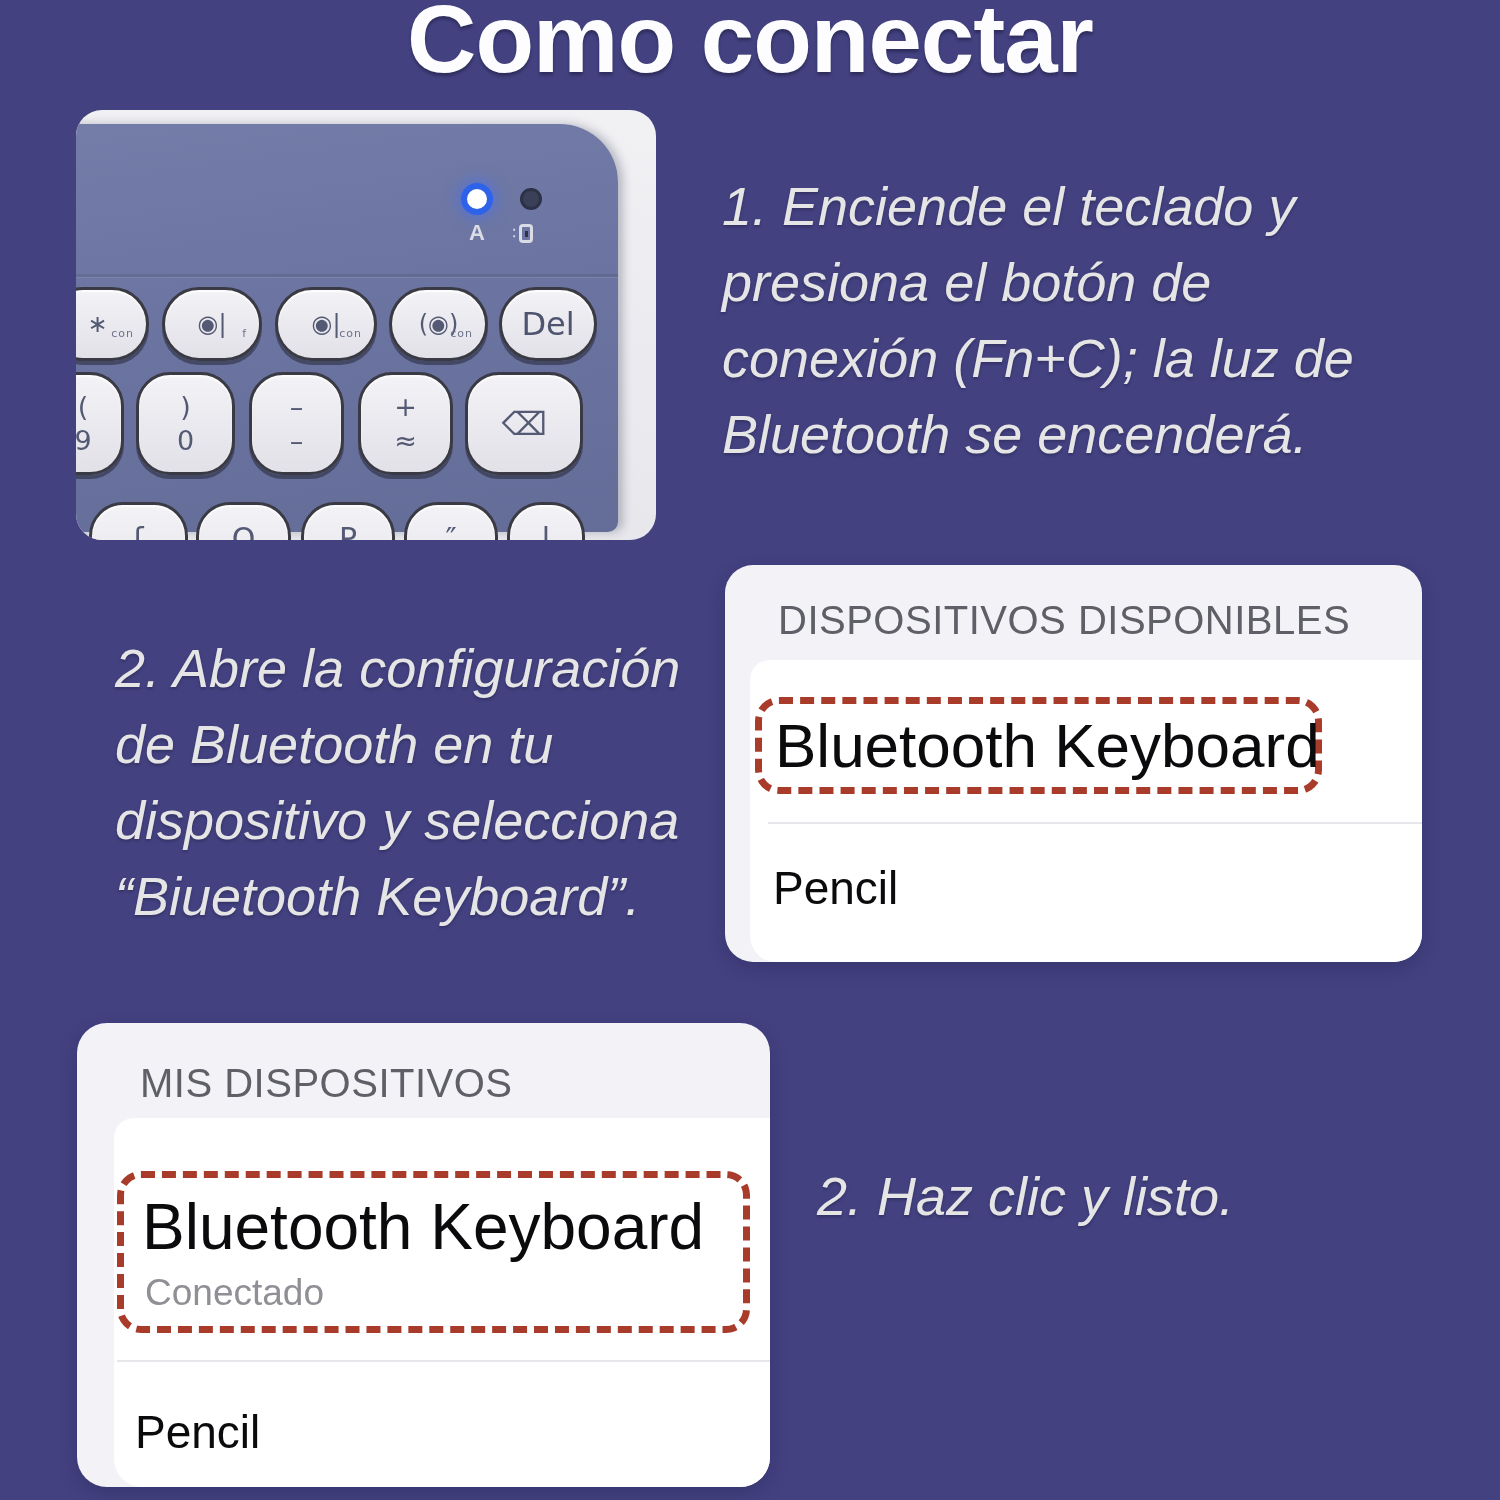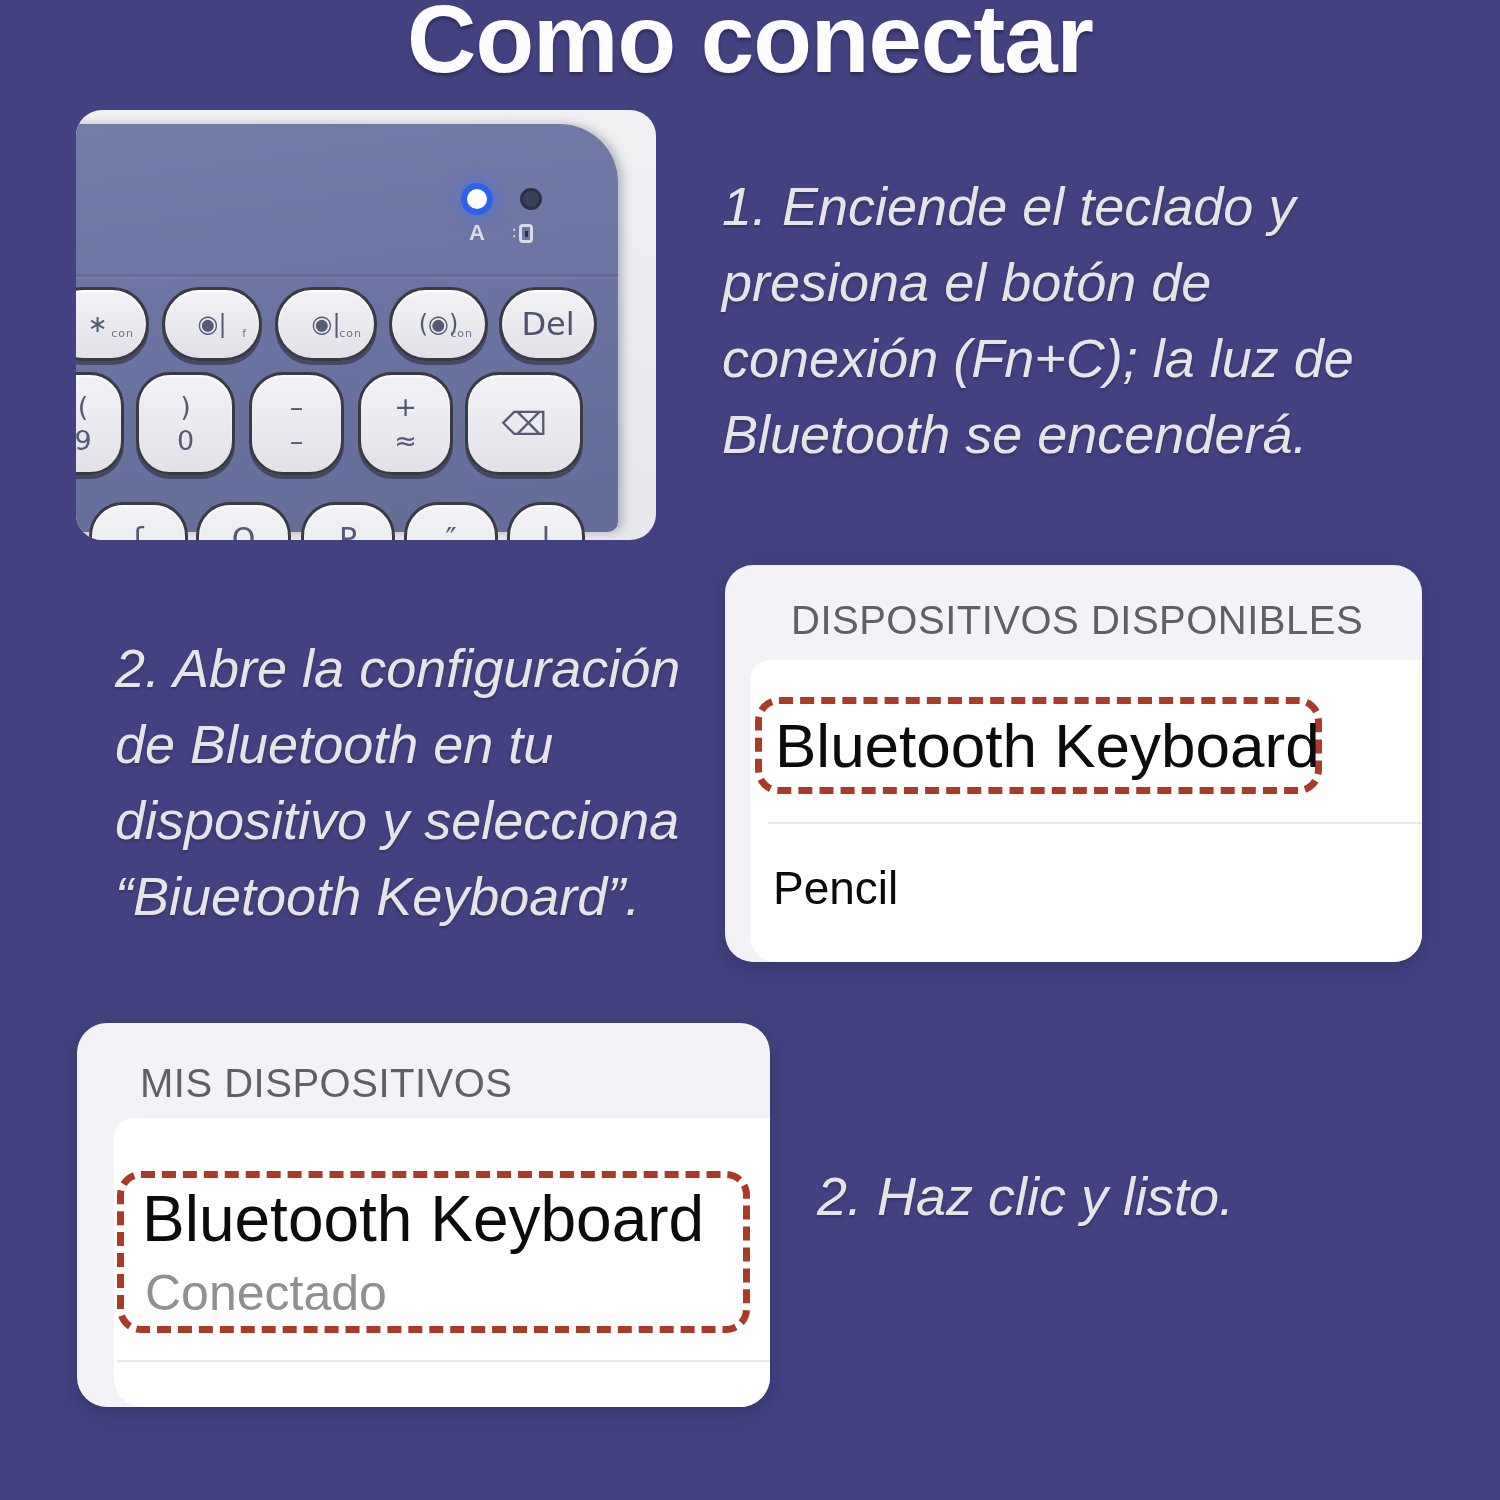--- a/index.html
+++ b/index.html
@@ -77,36 +77,36 @@
   .keysub{position:absolute;right:12px;bottom:18px;font-size:11px;color:#6B7189;letter-spacing:1px;}
   .kstack{display:flex;flex-direction:column;align-items:center;line-height:1.15;gap:2px;}
   .kdel{font-size:32px;color:#4E5470;}
 
   
   .card{
     background:#F2F2F7;overflow:hidden;
     box-shadow:0 6px 18px rgba(18,18,48,.22);
   }
   .card1{left:725px;top:565px;width:697px;height:397px;border-radius:28px;}
-  .card2{left:77px;top:1023px;width:693px;height:384px;border-radius:30px;}
+  .card2{left:77px;top:1023px;width:693px;height:464px;border-radius:30px;}
   .panel-hdr{
     font-size:40px;color:#5F5F67;letter-spacing:.5px;white-space:nowrap;
   }
   .white-area{background:#FFFFFF;right:0;bottom:0;}
   .wa1{left:25px;top:95px;border-radius:20px 0 0 26px;}
   .wa2{left:37px;top:95px;border-radius:20px 0 0 28px;}
   .dash{
     box-sizing:border-box;border:7px dashed #A93B2A;border-radius:24px;
     display:flex;flex-direction:column;justify-content:center;
   }
   .dash1{left:30px;top:132px;width:567px;height:97px;padding-left:13px;}
   .dash2{left:40px;top:148px;width:633px;height:162px;padding-left:18px;gap:8px;}
   .dev-name{color:#0B0B0E;font-size:62px;white-space:nowrap;}
   .dev-name2{font-size:64px;}
-  .dev-status{color:#8F8F95;font-size:50px;margin-left:3px;}
+  .dev-status{color:#8F8F95;font-size:37px;margin-left:3px;}
   .divider{height:2px;background:#E7E7EB;right:0;}
   .div1{left:43px;top:257px;}
   .div2{left:40px;top:337px;}
   .pencil{color:#0B0B0E;font-size:46px;}
   .p1{left:48px;top:296px;}
   .p2{left:58px;top:382px;}
 </style>
 </head>
 <body>
 
@@ -194,21 +194,21 @@
 presiona el botón de
 conexión (Fn+C); la luz de
 Bluetooth se encenderá.</div>
 <div class="abs step step2">2. Abre la configuración
 de Bluetooth en tu
 dispositivo y selecciona
 “Biuetooth Keyboard”.</div>
 <div class="abs step step3">2. Haz clic y listo.</div>
 
 <div class="abs card card1">
-  <div class="abs panel-hdr" style="left:66px;top:33px;">DISPOSITIVOS DISPONIBLES</div>
+  <div class="abs panel-hdr" style="left:53px;top:33px;">DISPOSITIVOS DISPONIBLES</div>
   <div class="abs white-area wa1"></div>
   <div class="abs dash dash1">
     <div class="dev-name">Bluetooth Keyboard</div>
   </div>
   <div class="abs divider div1"></div>
   <div class="abs pencil p1">Pencil</div>
 </div>
 
 <div class="abs card card2">
   <div class="abs panel-hdr" style="left:63px;top:38px;">MIS DISPOSITIVOS</div>

